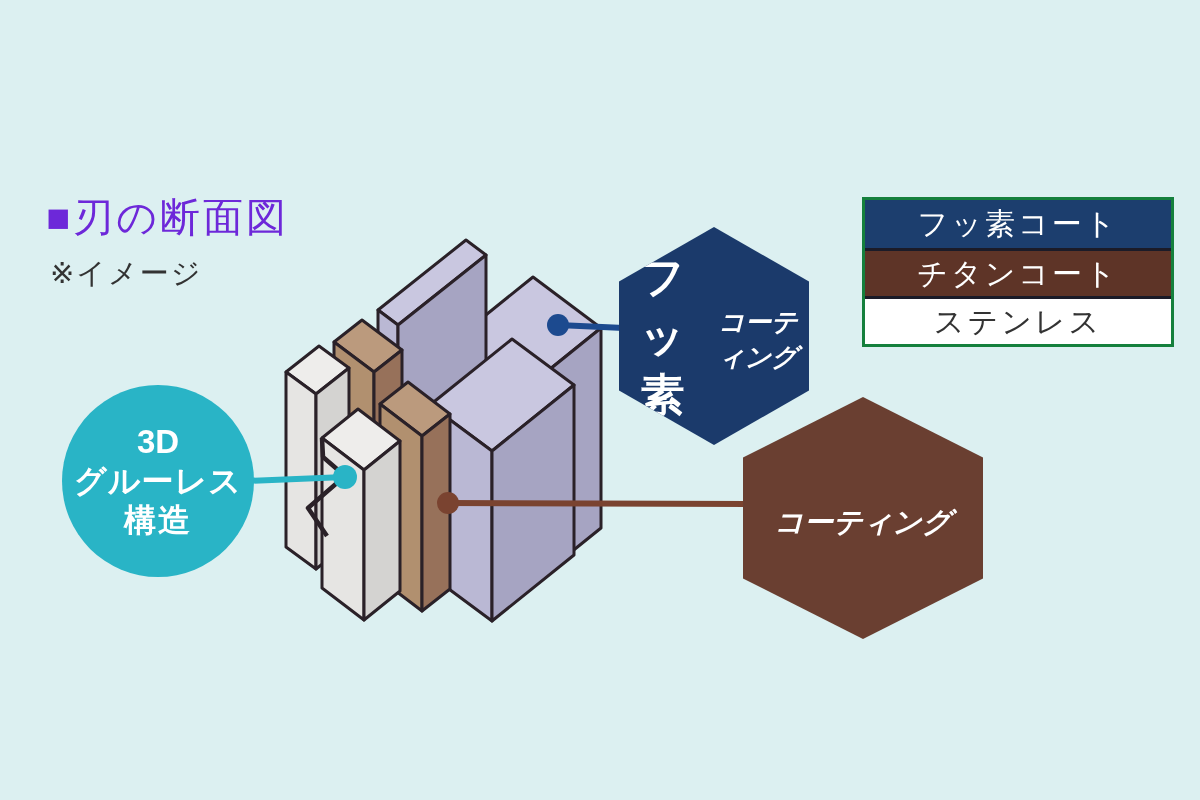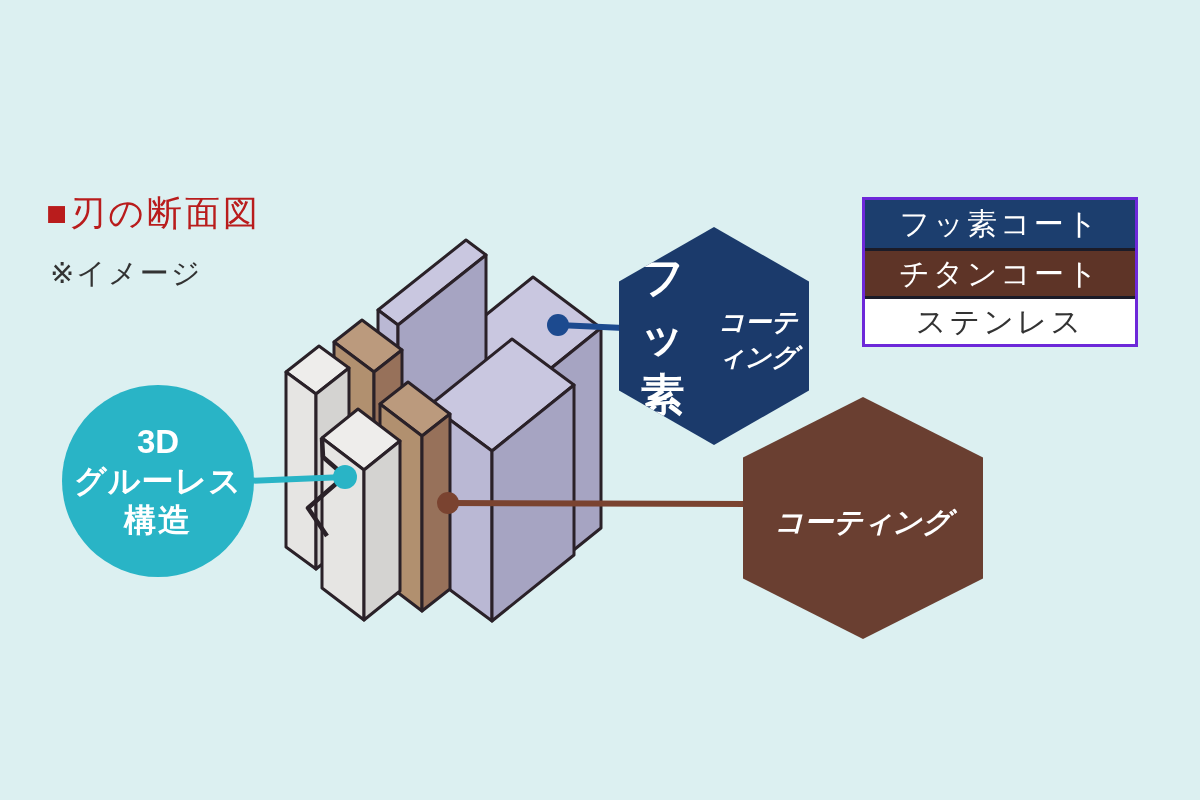--- a/index.html
+++ b/index.html
@@ -10,31 +10,31 @@
     background: #dcf0f1;
   }
   #stage { position: absolute; inset: 0; }
   #art { position: absolute; left: 0; top: 0; z-index: 1; }
 
   .overlay { position: absolute; z-index: 2; }
 
   
   #title {
     left: 46px; top: 190px;
-    font-size: 35px; color: #b91c1c; letter-spacing: 3px; font-weight: 500;
+    font-size: 40px; color: #6d28d9; letter-spacing: 3px; font-weight: 500;
   }
   #note {
     left: 50px; top: 254px;
     font-size: 29px; color: #333333; letter-spacing: 2px;
   }
 
   
   #legend {
-    left: 862px; top: 197px; width: 276px;
-    border: 3px solid #6d28d9; background: #1b1b28;
+    left: 862px; top: 197px; width: 312px;
+    border: 3px solid #15803d; background: #1b1b28;
   }
   .legend-row {
     height: 48px; display: flex; align-items: center; justify-content: center;
     font-size: 30px; letter-spacing: 3px; line-height: 1;
   }
   .legend-row + .legend-row { border-top: 3px solid #1b1b28; }
 
   
   .hexagon {
     display: flex; flex-direction: row; align-items: center; justify-content: center;

